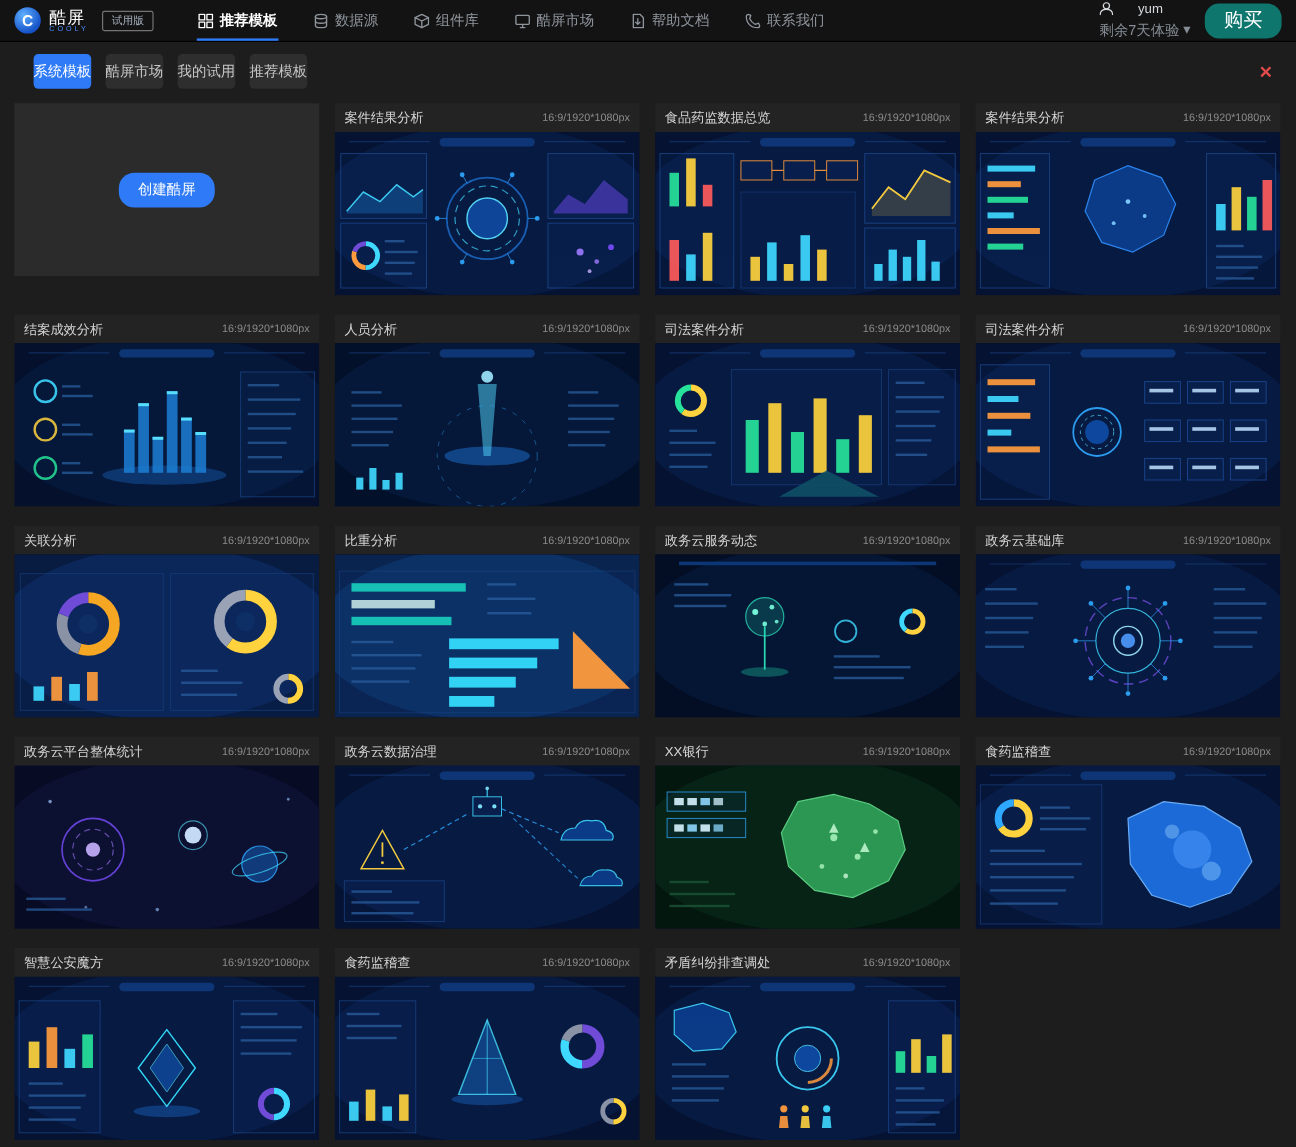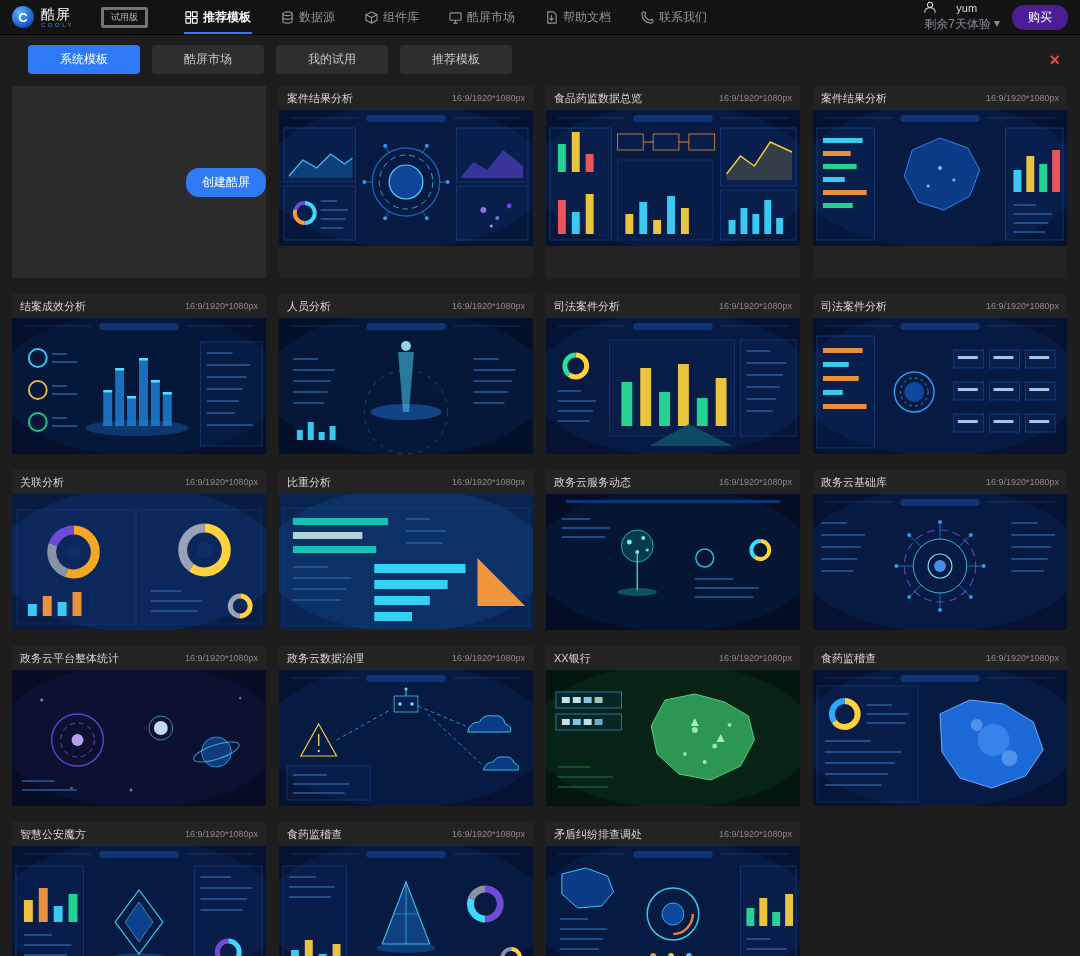--- a/index.html
+++ b/index.html
@@ -4,45 +4,45 @@
 <style>
   html,body{margin:0;padding:0}
   body{width:1080px;height:956px;background:#1d1d1d;font-family:"Liberation Sans","DejaVu Sans",sans-serif;overflow:hidden}
   
   .navbar{height:34px;background:#131313;display:flex;align-items:center;padding:0 12px;border-bottom:1px solid #000}
   .logo{display:flex;align-items:center;gap:7px}
   .logo-mark{width:22px;height:22px;border-radius:50%;background:radial-gradient(circle at 35% 30%,#5fb0ff,#1653c9 70%);color:#fff;font-weight:bold;font-size:13px;display:flex;align-items:center;justify-content:center}
   .logo-texts{display:flex;flex-direction:column;line-height:1}
   .logo-text{color:#fff;font-weight:normal;font-size:14px;letter-spacing:1px}
   .logo-sub{color:#4b8fff;font-size:6px;letter-spacing:2.5px;margin-top:1px}
-  .trial-badge{border:3px solid #737373;color:#aab4c3;font-size:9px;padding:1px 7px;border-radius:2px;margin-left:20px}
+  .trial-badge{border:1px solid #737373;color:#aab4c3;font-size:9px;padding:1px 7px;border-radius:2px;margin-left:4px}
   .nav-items{display:flex;align-items:stretch;height:34px;margin-left:22px}
   .nav-item{display:flex;align-items:center;gap:5px;padding:0 15px;font-size:12px;color:#8f959d;cursor:pointer;position:relative}
   .nav-item .nav-icon{display:flex;align-items:center}
   .nav-item.active{color:#fff;font-weight:bold}
   .nav-item.active::after{content:"";position:absolute;left:14px;right:14px;bottom:0;height:2px;background:#2f7bf7}
   .nav-right{margin-left:auto;display:flex;align-items:center;gap:12px}
   .user-block{display:flex;flex-direction:column;align-items:flex-start;gap:1px;cursor:pointer}
   .user-row{display:flex;align-items:center;gap:20px;color:#d7dbe0;font-size:11px}
   .trial-info{color:#868d96;font-size:12px;display:flex;align-items:flex-start;gap:3px}
-  .buy-btn{background:#4c1d95;color:#fff;border:none;border-radius:12px;font-size:12px;padding:4px 16px;cursor:pointer;font-family:inherit}
+  .buy-btn{background:#0f766e;color:#fff;border:none;border-radius:12px;font-size:16px;padding:4px 16px;cursor:pointer;font-family:inherit}
   
   .tabs-row{display:flex;align-items:center;gap:12px;padding:10px 28px;position:relative}
-  .tab{background:#2e2e2e;color:#c6c6c6;font-size:12px;padding:6px 32px;border-radius:4px;border:none;cursor:pointer;font-family:Liberation Serif, serif}
+  .tab{background:#2e2e2e;color:#c6c6c6;font-size:12px;padding:6px 0;border-radius:4px;border:none;cursor:pointer;font-family:Liberation Serif, serif}
   .tab.active{background:#2f7bf7;color:#fff}
   .close-btn{position:absolute;right:20px;top:50%;transform:translateY(-50%);color:#e04b4b;font-size:18px;font-weight:bold;cursor:pointer;line-height:1}
   
   .grid{display:grid;grid-template-columns:repeat(4,254px);gap:16px 13px;padding:2px 12px 12px}
   .card{background:#232323;overflow:hidden;cursor:pointer}
   .card-head{height:24px;display:flex;align-items:center;justify-content:space-between;padding:0 8px}
   .card-title{color:#d6d6d6;font-size:11px;white-space:nowrap;overflow:hidden;text-overflow:ellipsis}
   .card-spec{color:#8a8a8a;font-size:9px;flex-shrink:0;margin-left:6px}
   .thumb{height:136px;background:#050f28}
   .thumb svg{width:100%;height:100%;display:block}
-  .create-card{background:#2b2b2b;height:192px;display:flex;align-items:center;justify-content:flex-end}
+  .create-card{background:#2b2b2b;height:144px;display:flex;align-items:center;justify-content:center}
   .create-btn{background:#2f7bf7;color:#fff;border:none;border-radius:13px;font-size:12px;padding:6px 16px;cursor:pointer;font-family:inherit}
 </style>
 </head>
 <body>
 
 <div class="app">
 
   <header class="navbar">
     <div class="logo">
       <div class="logo-mark">C</div>

